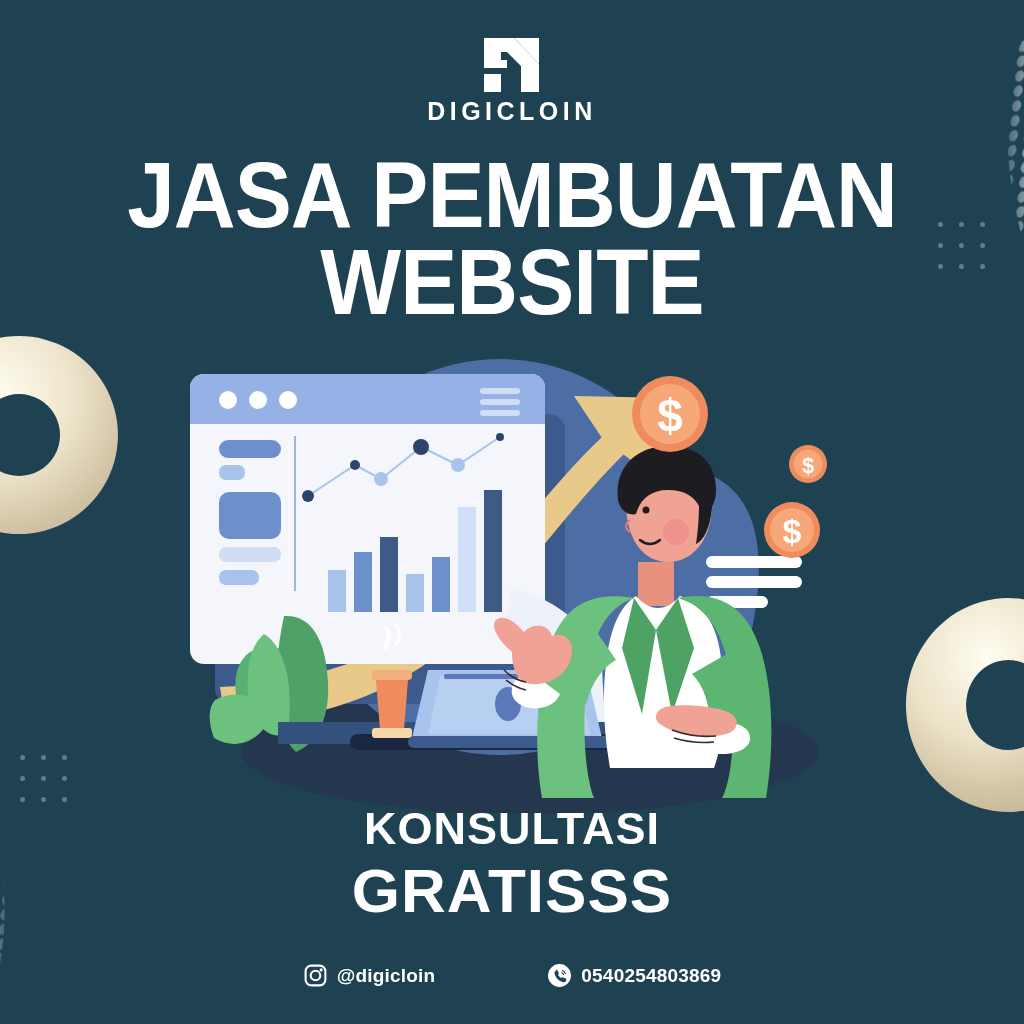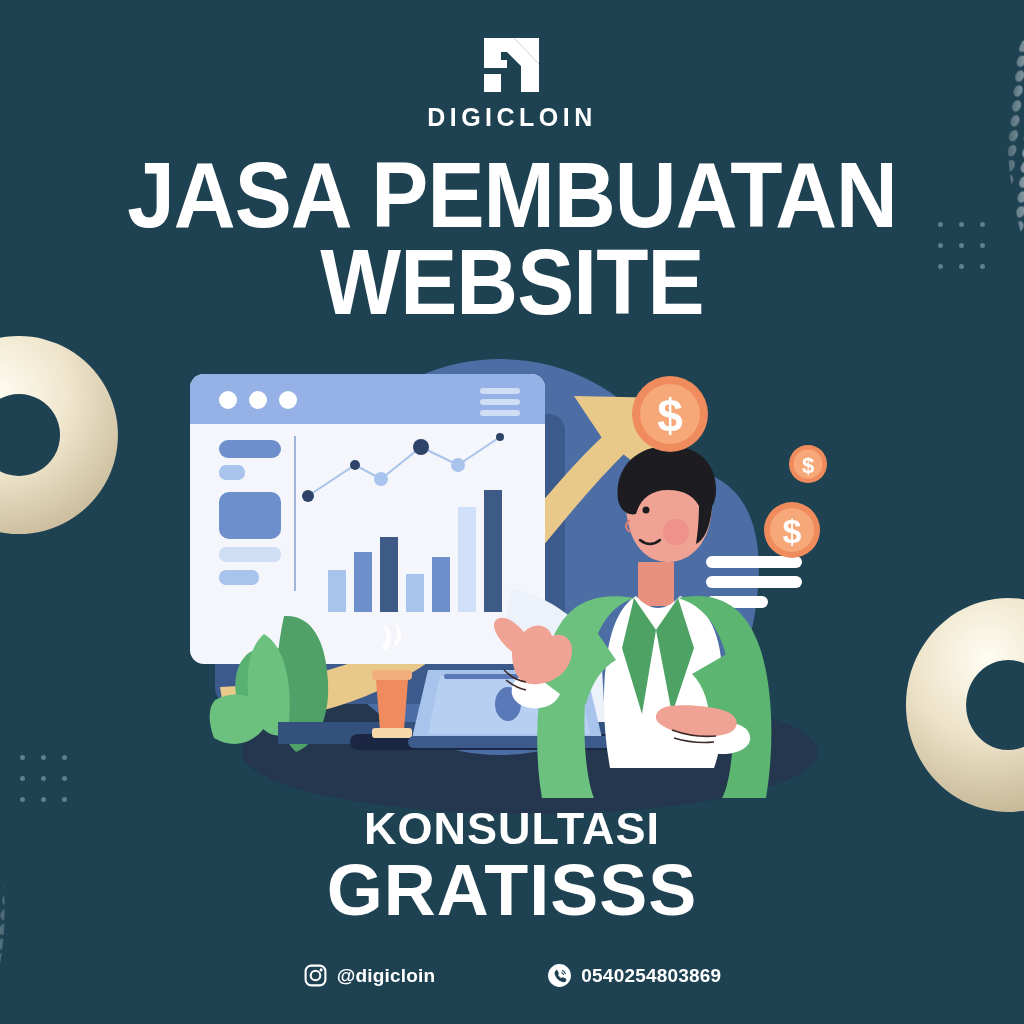--- a/index.html
+++ b/index.html
@@ -30,21 +30,21 @@
   
   .dotgrid { position: absolute; display: grid; gap: 16px; pointer-events: none; }
   .dotgrid span { width: 5px; height: 5px; border-radius: 50%;
                   background: #5d7f8e; display: block; }
   #dotgrid-right { top: 222px; left: 938px; grid-template-columns: repeat(3, 5px); }
   #dotgrid-left  { top: 755px; left: 20px;  grid-template-columns: repeat(3, 5px); }
 
   
   #logo-block {
     position: absolute; top: 36px; left: 0; width: 100%;
-    display: flex; flex-direction: column; align-items: center; gap: 9px;
+    display: flex; flex-direction: column; align-items: center; gap: 3px;
   }
   #logo-wordmark {
     color: #ffffff; font-size: 25px; font-weight: bold;
     letter-spacing: 4.5px;
     font-family: "Liberation Sans", sans-serif;
   }
 
   
   #headline {
     position: absolute; top: 152px; left: 0; width: 100%;
@@ -60,22 +60,22 @@
   #illustration { position: absolute; top: 352px; left: 160px;
                   width: 720px; height: 470px; }
 
   
   #tagline {
     position: absolute; top: 806px; left: 0; width: 100%;
     text-align: center; color: #ffffff; font-weight: bold;
     line-height: 1.0;
   }
   #tagline .t1 { display: block; font-size: 45px; letter-spacing: 1px; }
-  #tagline .t2 { display: block; font-size: 72px; letter-spacing: 1px;
-                 margin-top: 3px; }
+  #tagline .t2 { display: block; font-size: 62px; letter-spacing: 1px;
+                 margin-top: 9px; }
 
   
   #footer {
     position: absolute; bottom: 36px; left: 0; width: 100%;
     display: flex; justify-content: center; align-items: flex-start;
     gap: 112px;
   }
   .contact { display: flex; align-items: center; gap: 9px; }
   .contact-label { color: #ffffff; font-size: 19px; font-weight: bold;
                    letter-spacing: 0.2px; white-space: nowrap; }

